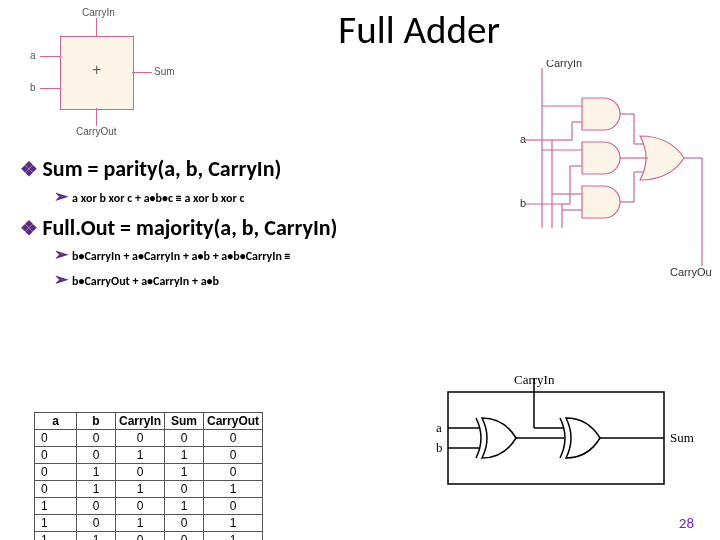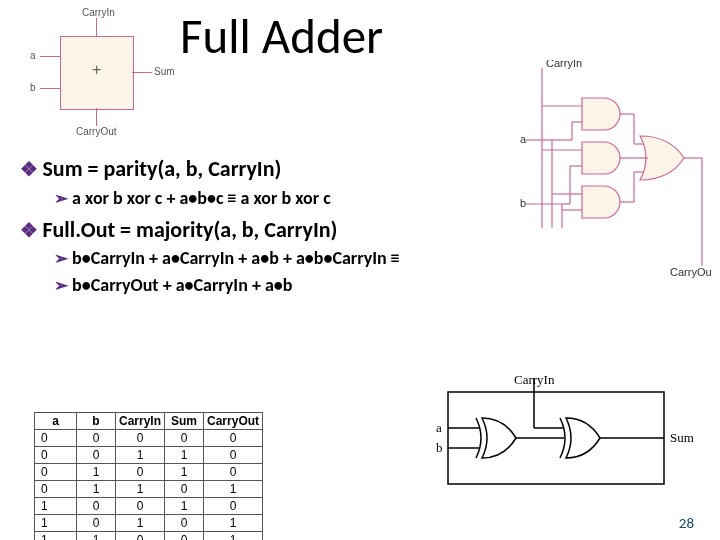--- a/index.html
+++ b/index.html
@@ -17,22 +17,22 @@
     position: relative;
     width: 720px;
     height: 540px;
     box-sizing: border-box;
   }
   .title {
     position: absolute;
     top: 6px;
     left: 180px;
     width: 320px;
-    text-align: left;
-    font-size: 49px;
+    text-align: right;
+    font-size: 39px;
     font-weight: 400;
   }
   
   .block-sym {
     position: absolute;
     left: 20px;
     top: 8px;
     width: 160px;
     height: 130px;
     font-family: Arial, sans-serif;
@@ -67,21 +67,21 @@
   .bullets .l1 {
     margin: 4px 0 2px 0;
   }
   .bullets .l1::before {
     content: "❖ ";
     color: #5b2d82;
     font-size: 20px;
   }
   .bullets .l2 {
     margin: 2px 0 2px 34px;
-    font-size: 18px;
+    font-size: 12px;
   }
   .bullets .l2::before {
     content: "➢ ";
     color: #5b2d82;
     font-size: 17px;
   }
 
   
   .gate-diagram {
     position: absolute;
@@ -125,21 +125,21 @@
     font-size: 13px;
   }
   .xor-sum svg { position:absolute; left:0; top:0; }
   .xor-sum .lab { position:absolute; }
 
   .pagenum {
     position: absolute;
     right: 26px;
     bottom: 8px;
     font: 15px Calibri, Arial, sans-serif;
-    color: #0c4a6e;
+    color: #6d28d9;
   }
 </style>
 </head>
 <body>
 
 <div class="slide">
 
   <div class="title">Full Adder</div>
 
   <div class="block-sym">

